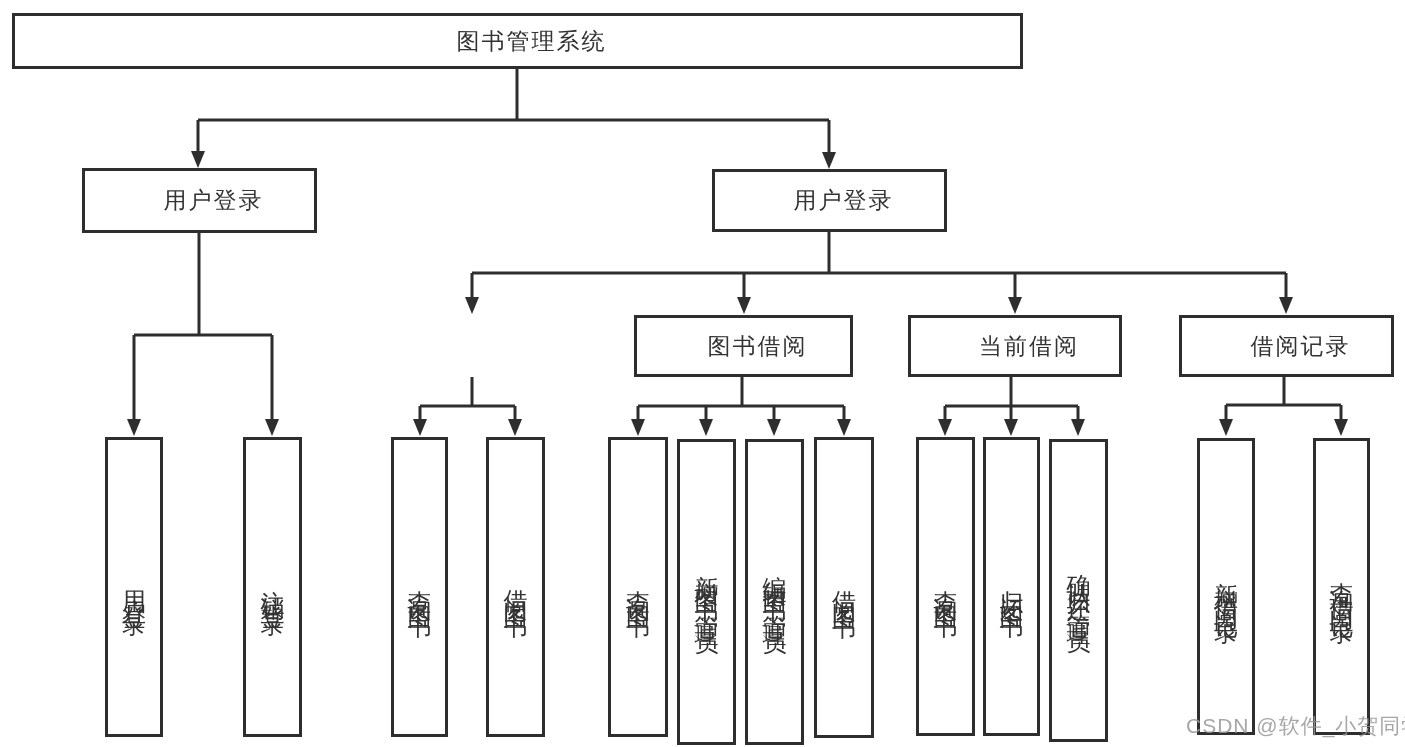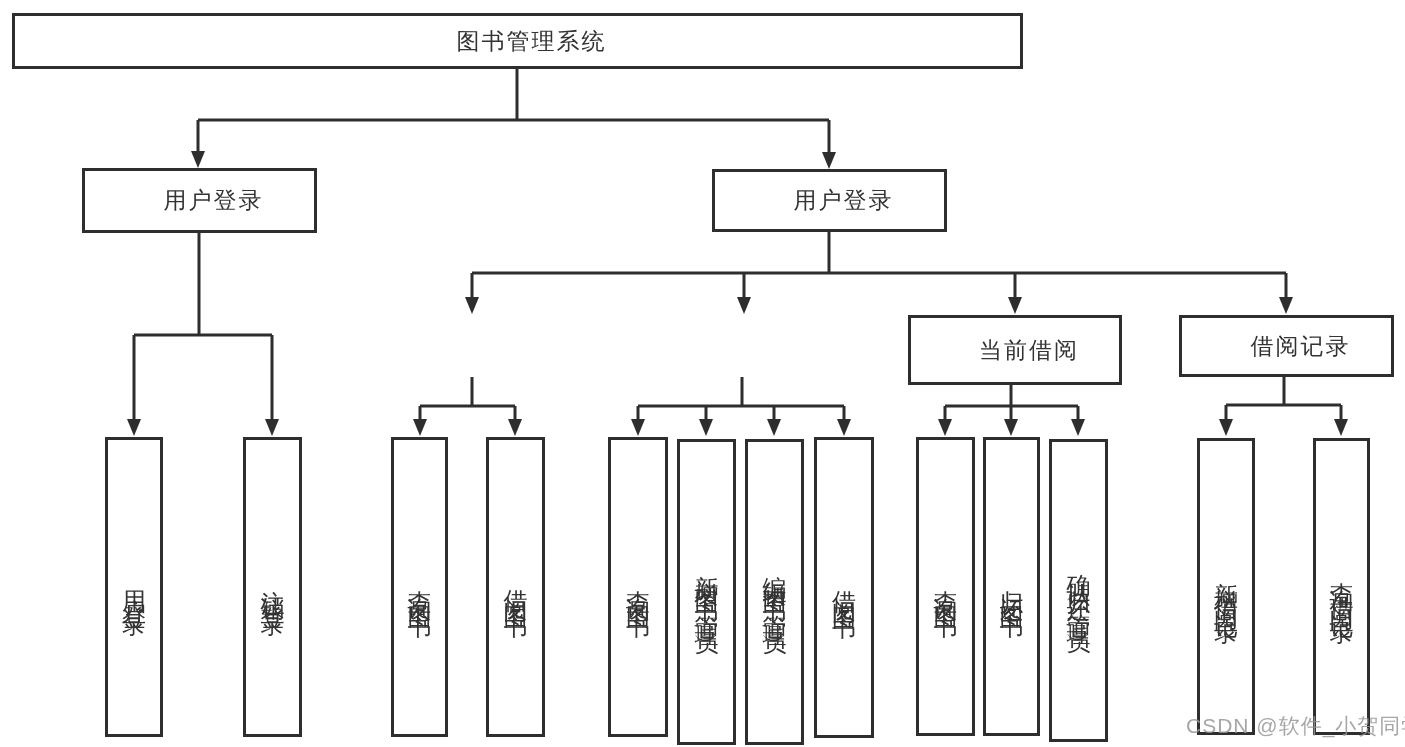--- a/index.html
+++ b/index.html
@@ -73,21 +73,24 @@
     <span>图书管理系统</span>
   </div>
 
   <div class="hbox" style="left:82px;top:168px;width:235px;height:65px">
     <span>用户登录</span>
   </div>
   <div class="hbox" style="left:712px;top:169px;width:235px;height:63px">
     <span>用户登录</span>
   </div>
 
-  <div class="hbox" style="left:908px;top:315px;width:214px;height:70px">
+  <div class="hbox" style="left:634px;top:315px;width:219px;height:62px">
+    <span>图书借阅</span>
+  </div>
+  <div class="hbox" style="left:908px;top:315px;width:214px;height:62px">
     <span>当前借阅</span>
   </div>
   <div class="hbox" style="left:1179px;top:315px;width:215px;height:62px">
     <span>借阅记录</span>
   </div>
 
   <div class="vbox" style="left:105px;top:437px;width:58px;height:300px">
     <span class="vtext">用户登录</span>
   </div>
   <div class="vbox" style="left:243px;top:437px;width:59px;height:300px">

